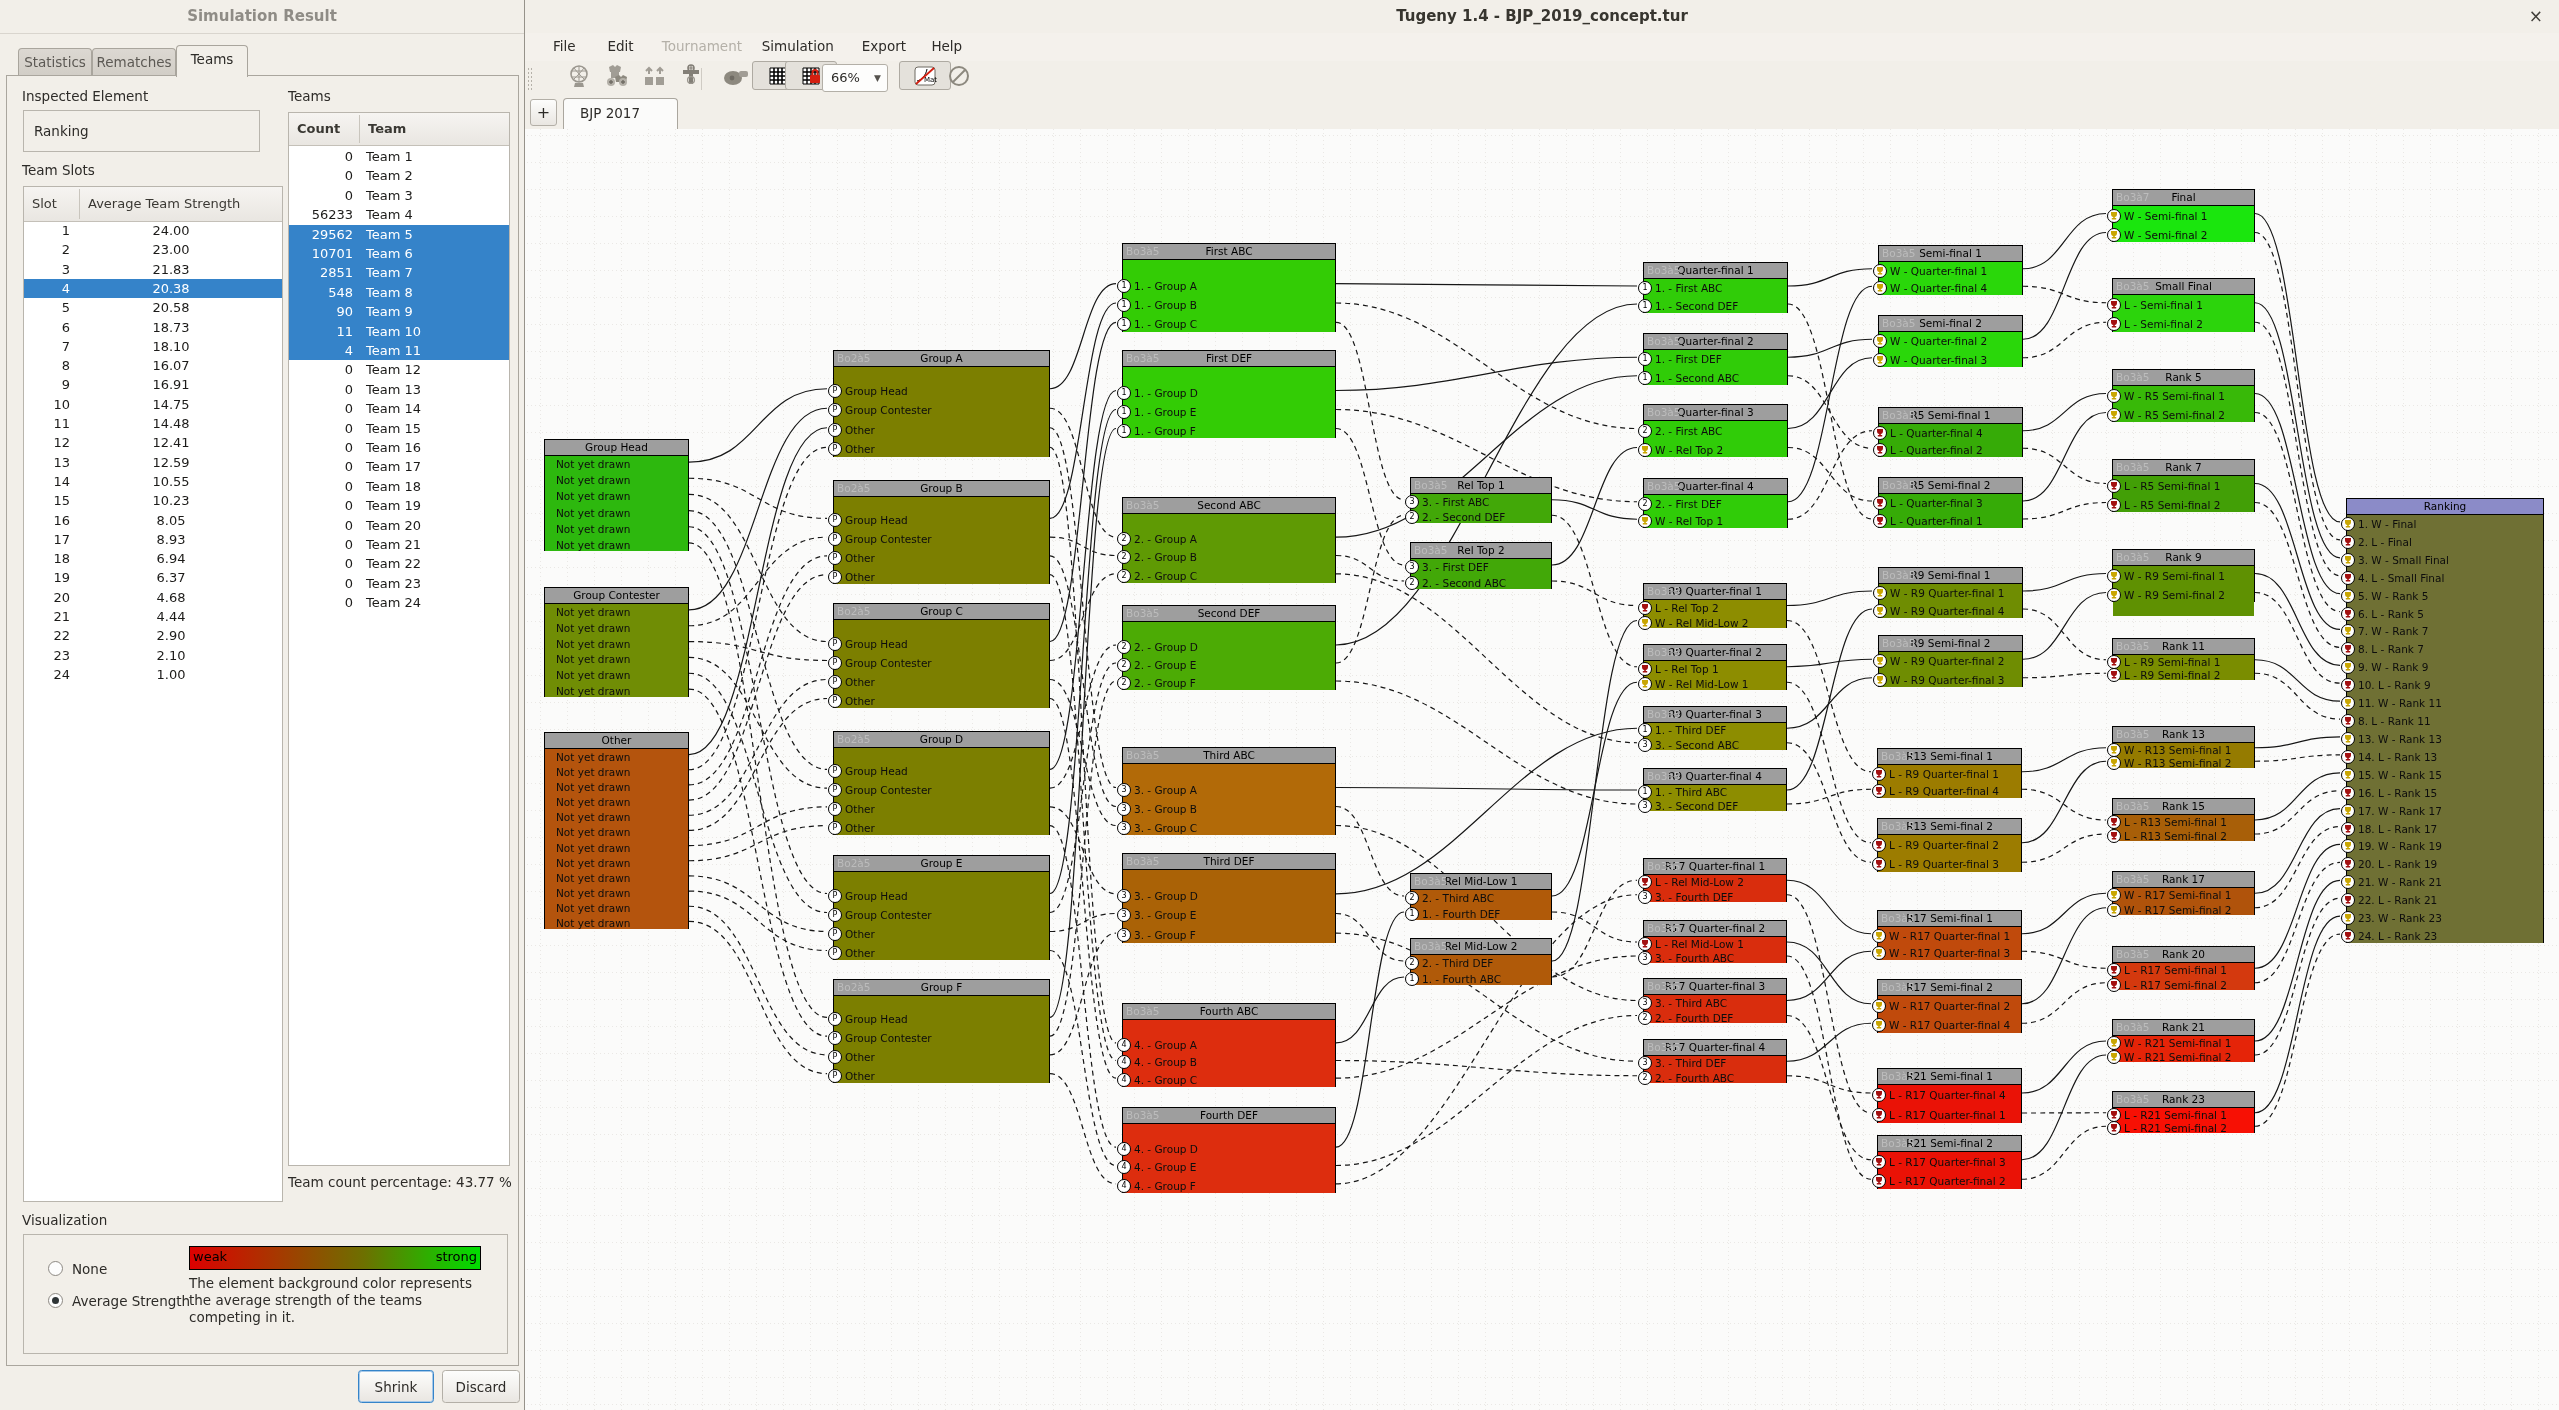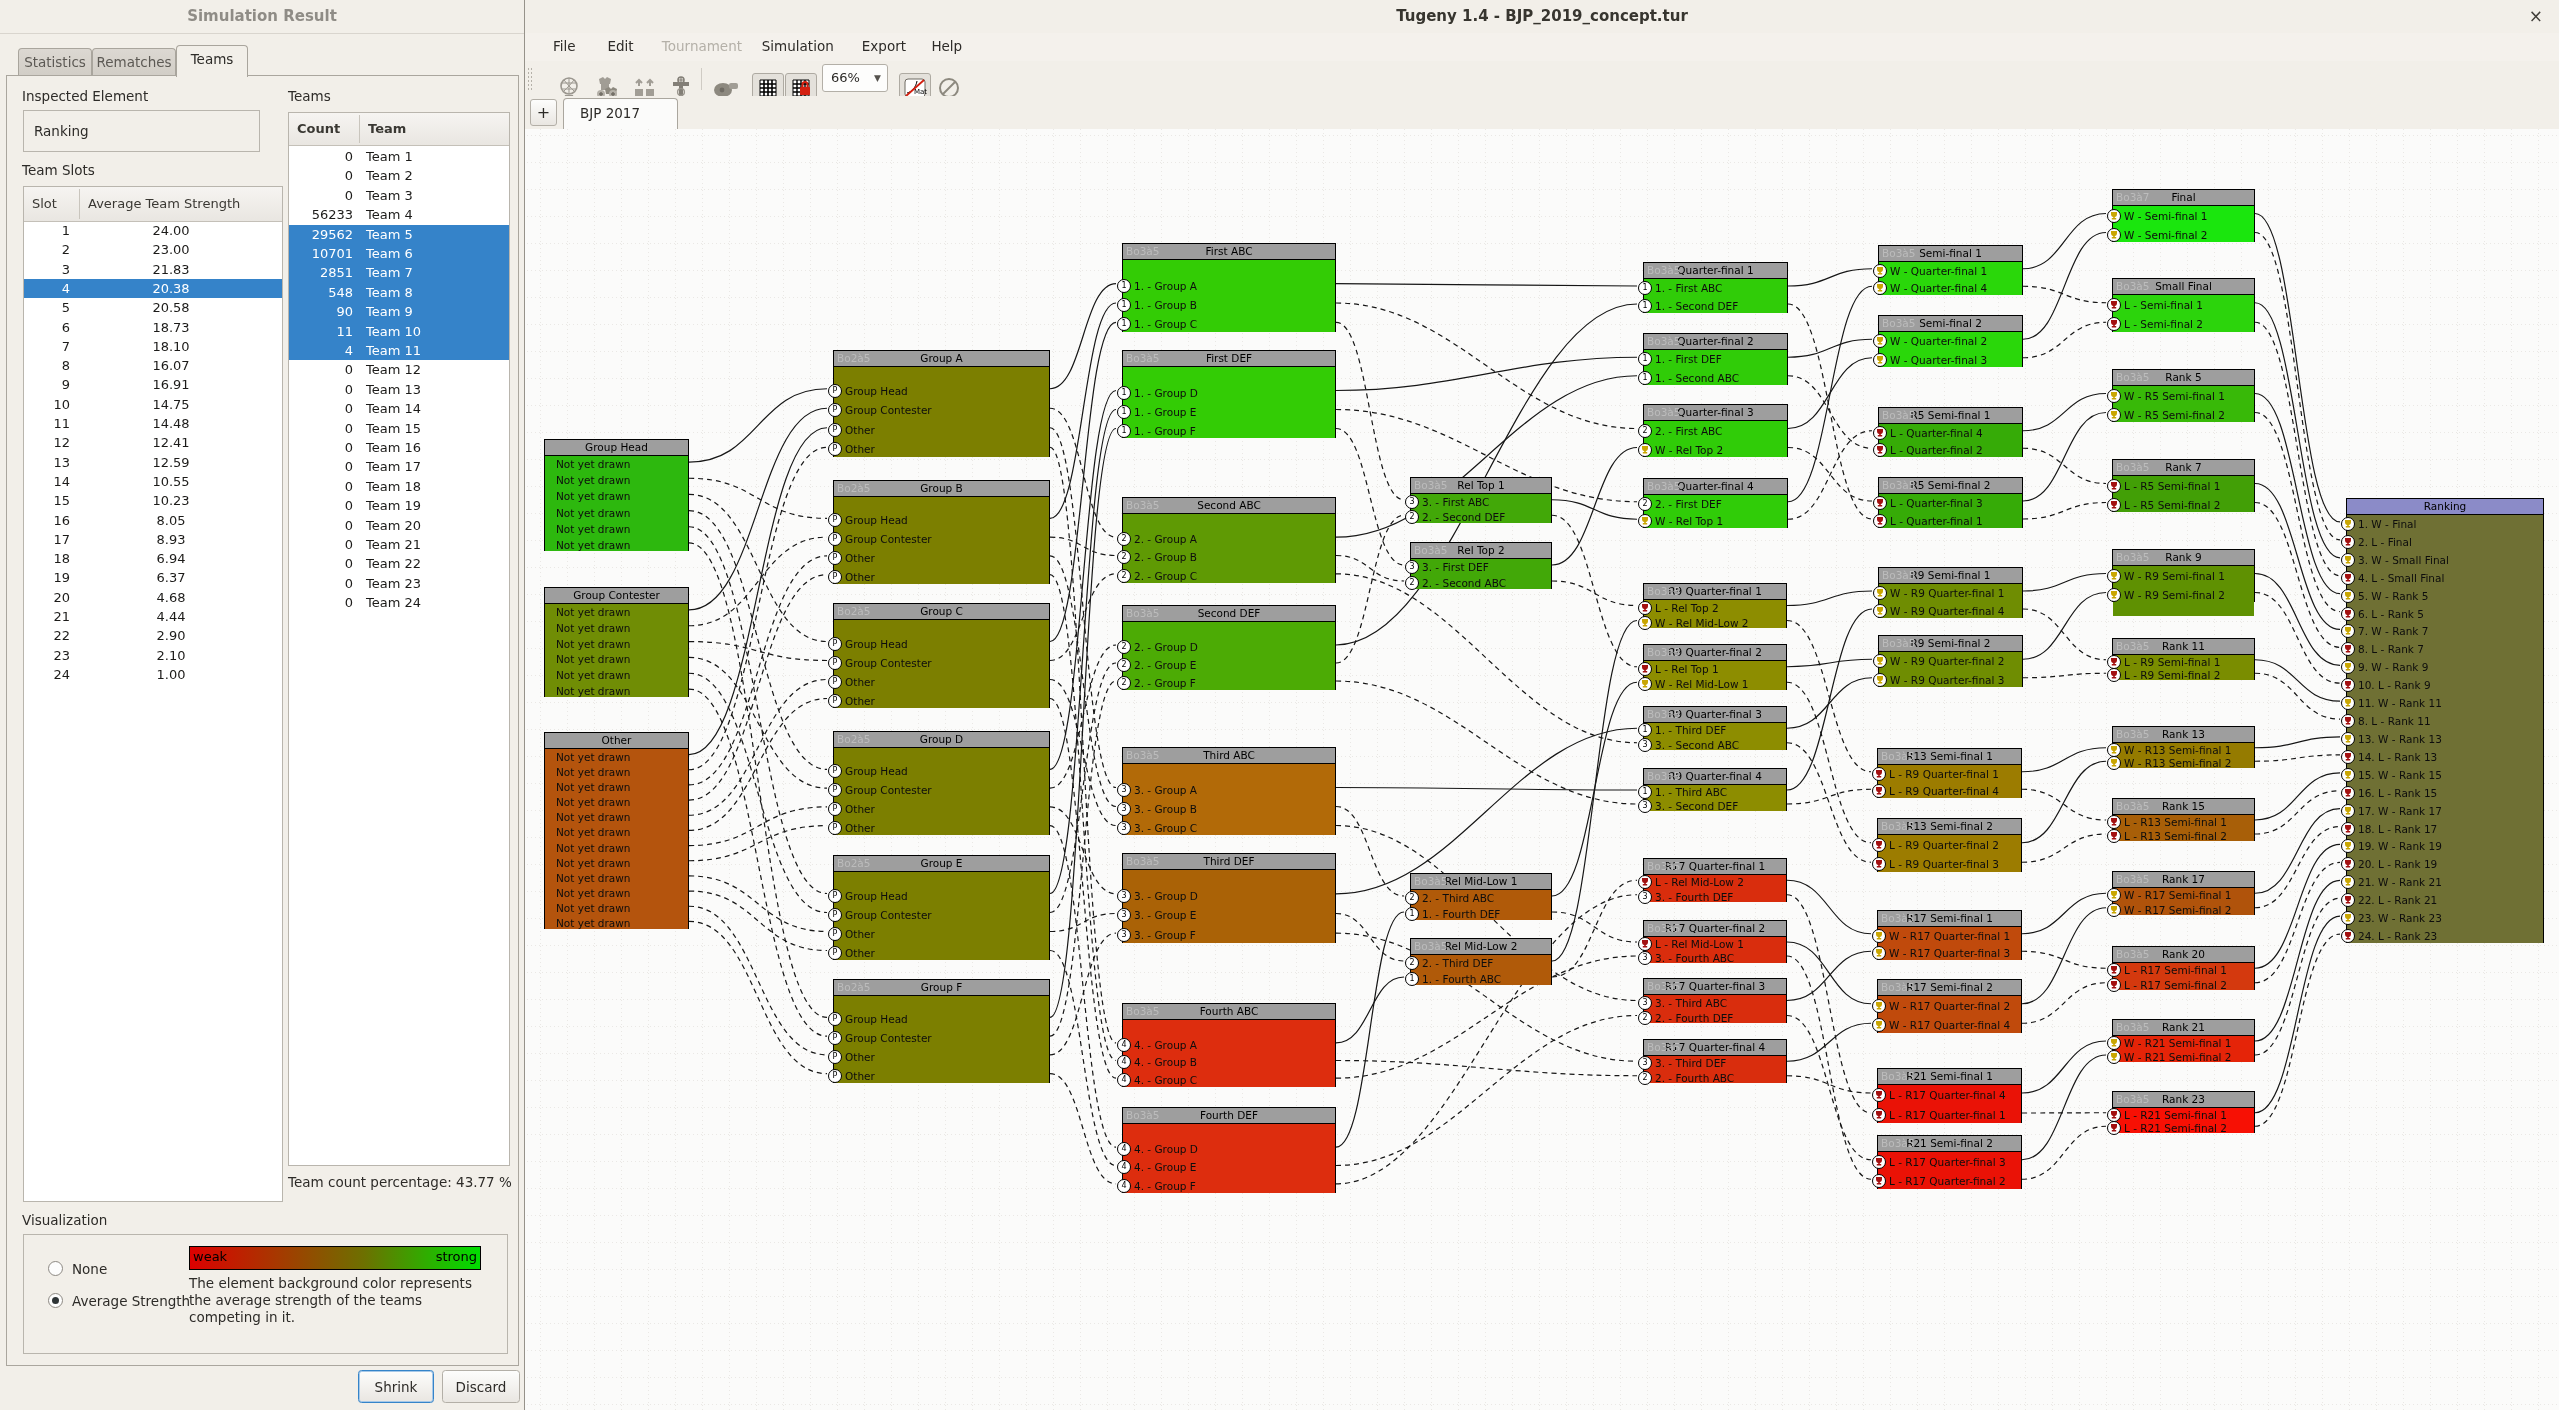--- a/index.html
+++ b/index.html
@@ -40,21 +40,21 @@
   #mainwin{position:absolute;left:525px;top:0;width:2034px;height:1410px;background:#f2efe9;}
   #mtitle{position:absolute;left:0;top:0;width:100%;height:33px;border-bottom:1px solid #cfcbc4;
     text-align:center;line-height:32px;font-size:15px;font-weight:bold;color:#37352f;}
   #closex{position:absolute;right:16px;top:0;line-height:32px;font-size:17px;color:#413f3a;cursor:pointer;}
   #menubar{position:absolute;left:0;top:33px;width:100%;height:28px;background:#f4f1ec;
     border-bottom:1px solid #e0dcd5;font-size:13.5px;color:#2d2b28;}
   .mitem{position:absolute;top:0;height:28px;line-height:27px;padding:0 10px;}
   .mitem.disabled{color:#b4b0a8;}
   #toolbar{position:absolute;left:0;top:61px;width:100%;height:35px;background:#f2efe9;
     border-bottom:1px solid #dcd8d1;}
-  .tbtn{position:absolute;top:12px;width:32px;height:29px;}
+  .tbtn{position:absolute;top:0;width:52px;height:29px;}
   .tbtn.pressed{background:#e4e1db;border:1px solid #aeaaa2;border-radius:3px;box-sizing:border-box;}
   .tbtn svg{position:absolute;left:50%;top:50%;transform:translate(-50%,-50%);}
   #zoomcombo{position:absolute;left:263px;top:3px;width:66px;height:28px;background:#fdfdfc;
     border:1px solid #b3afa7;border-radius:3px;box-sizing:border-box;font-size:13px;color:#2d2b28;}
   #zoomcombo .zval{position:absolute;left:8px;top:0;line-height:26px;}
   #zoomcombo .zarrow{position:absolute;right:6px;top:0;line-height:26px;font-size:9px;color:#55524d;}
   #dochandle{position:absolute;left:2px;top:6px;width:5px;height:24px;
     background-image:radial-gradient(#b5b1a9 1px,transparent 1px);background-size:3px 4px;}
   #tabbar{position:absolute;left:0;top:96px;width:100%;height:33px;background:#f2efe9;}
   #addtab{position:absolute;left:5px;top:3px;width:27px;height:27px;background:linear-gradient(#fdfdfc,#e9e6e1);

